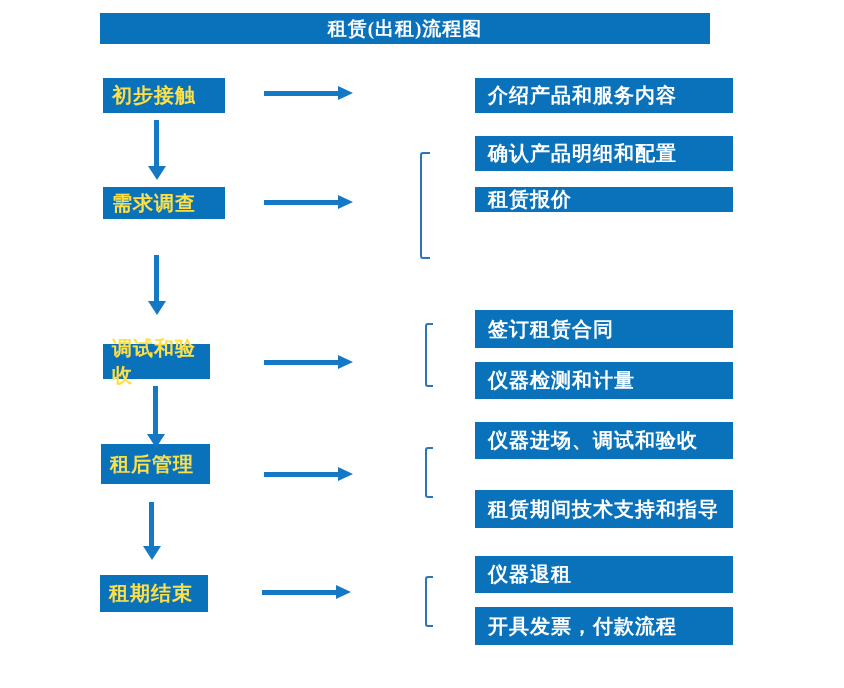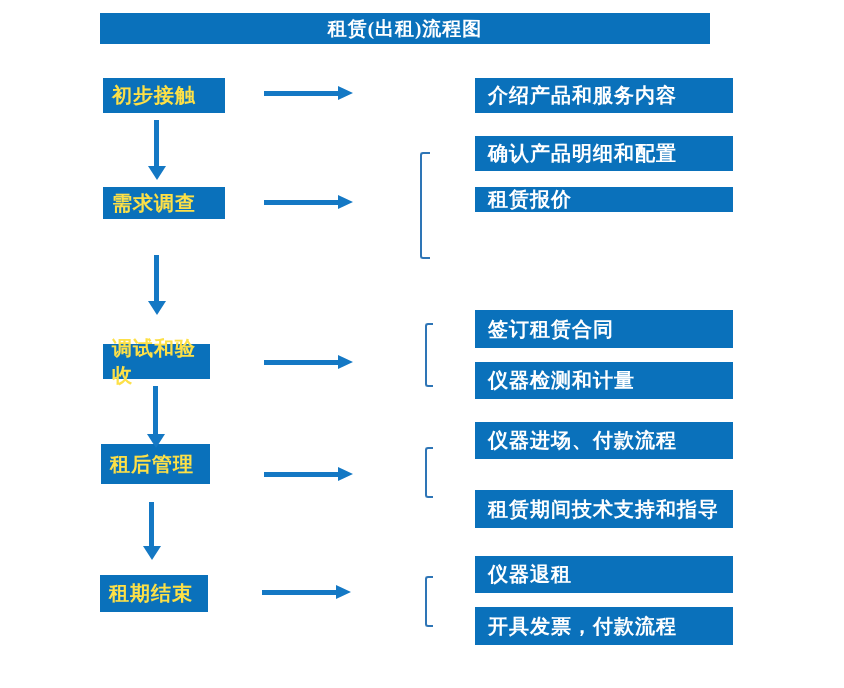--- a/index.html
+++ b/index.html
@@ -94,18 +94,18 @@
   <div class="bracket" style="left:420px;top:152px;width:10px;height:107px"></div>
   <div class="bracket" style="left:425px;top:323px;width:8px;height:64px"></div>
   <div class="bracket" style="left:425px;top:447px;width:8px;height:51px"></div>
   <div class="bracket" style="left:425px;top:576px;width:8px;height:51px"></div>
 
   <div class="detail" style="top:78px;height:35px">介绍产品和服务内容</div>
   <div class="detail" style="top:136px;height:35px">确认产品明细和配置</div>
   <div class="detail" style="top:187px;height:25px">租赁报价</div>
   <div class="detail" style="top:310px;height:38px">签订租赁合同</div>
   <div class="detail" style="top:362px;height:37px">仪器检测和计量</div>
-  <div class="detail" style="top:422px;height:37px">仪器进场、付款流程</div>
+  <div class="detail" style="top:422px;height:37px">仪器进场、调试和验收</div>
   <div class="detail" style="top:490px;height:38px">租赁期间技术支持和指导</div>
   <div class="detail" style="top:556px;height:37px">仪器退租</div>
   <div class="detail" style="top:607px;height:38px">开具发票，付款流程</div>
 
 </div>
 
 </body></html>

